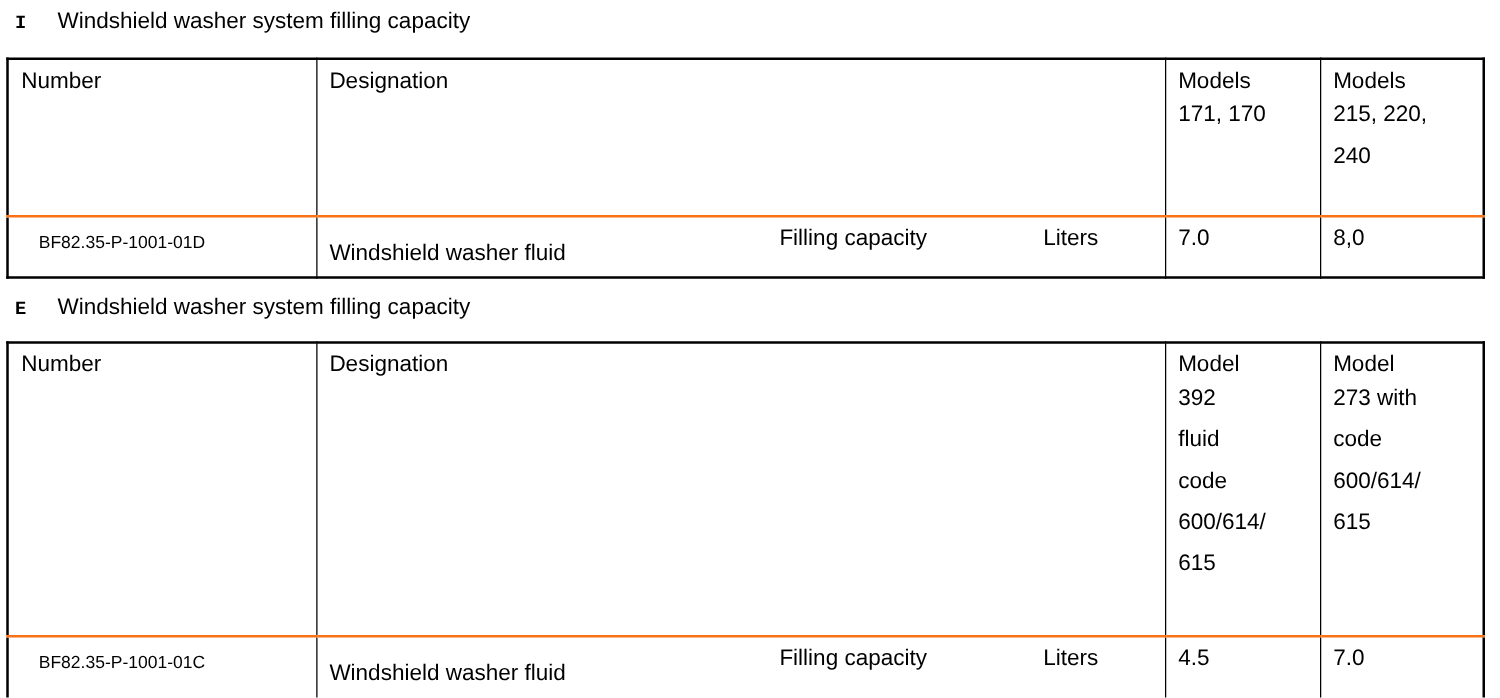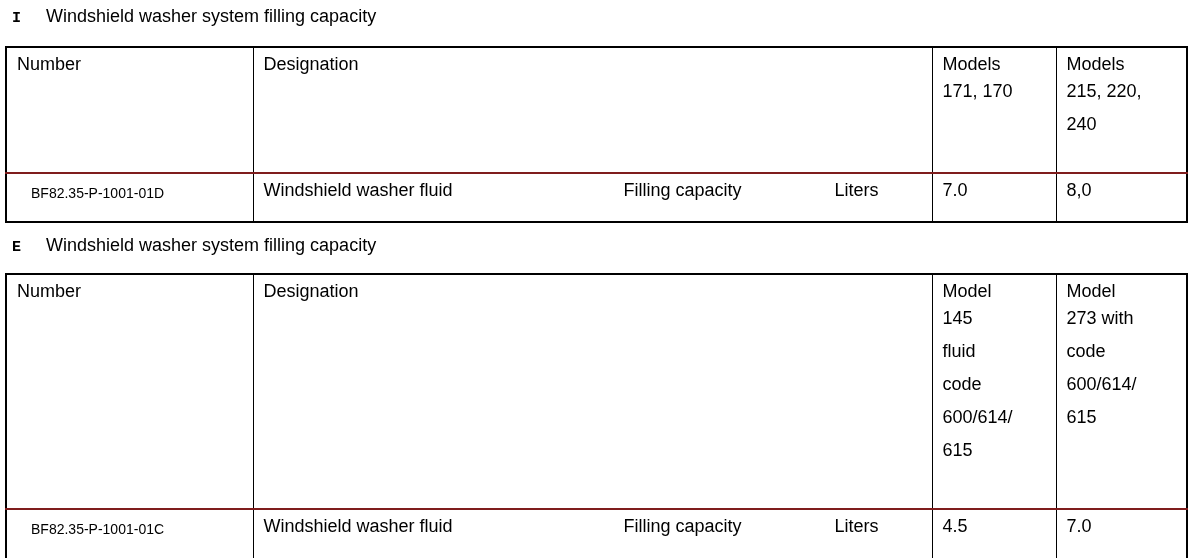--- a/index.html
+++ b/index.html
@@ -40,42 +40,42 @@
   .cap-table th, .cap-table td {
     border: 1px solid #000000;
     vertical-align: top;
     text-align: left;
     font-weight: normal;
     font-size: 18px;
     line-height: 27px;
     padding: 3px 10px;
     overflow: hidden;
   }
-  .cap-table tr.header-row th { border-bottom: 2px solid #7f1d1d; }
+  .cap-table tr.header-row th { border-bottom: 2px solid #f97316; }
   .col-number      { width: 247px; }
   .col-designation { width: 679px; }
   .col-val-a       { width: 124px; }
   .col-val-b       { width: 131px; }
 
   .table-1 tr.header-row th { height: 118px; }
   .table-1 tr.data-row  td { height: 38px; }
   .table-2 tr.header-row th { height: 227px; }
   .table-2 tr.data-row  td { height: 43px; }
 
   .header-lines .cell-line { line-height: 27px; }
   .header-lines .cell-line:nth-child(n+3) { margin-top: 6px; }
 
   td.num-cell { font-size: 14px; padding-top: 6px; padding-left: 24px; }
 
   .desig-flex {
     display: flex;
     align-items: flex-start;
     padding-right: 16px;
   }
-  .d-name { flex: 0 0 360px; }
+  .d-name { flex: 0 0 360px; margin-top: 12px; }
   .d-attr { flex: 0 0 211px; }
   .d-unit { flex: 1 1 auto; text-align: left; }
 </style>
 </head>
 <body>
 
 <div class="section">
   <div class="section-heading heading-1">
     <span class="marker">I</span>
     <span class="heading-text">Windshield washer system filling capacity</span>
@@ -128,21 +128,21 @@
         <col class="col-designation">
         <col class="col-val-a">
         <col class="col-val-b">
     </colgroup>
     <tbody>
         <tr class="header-row">
       <th>Number</th>
       <th>Designation</th>
       <th class="header-lines">
             <div class="cell-line">Model</div>
-            <div class="cell-line">145</div>
+            <div class="cell-line">392</div>
             <div class="cell-line">fluid</div>
             <div class="cell-line">code</div>
             <div class="cell-line">600/614/</div>
             <div class="cell-line">615</div>
           </th>
       <th class="header-lines">
             <div class="cell-line">Model</div>
             <div class="cell-line">273 with</div>
             <div class="cell-line">code</div>
             <div class="cell-line">600/614/</div>

